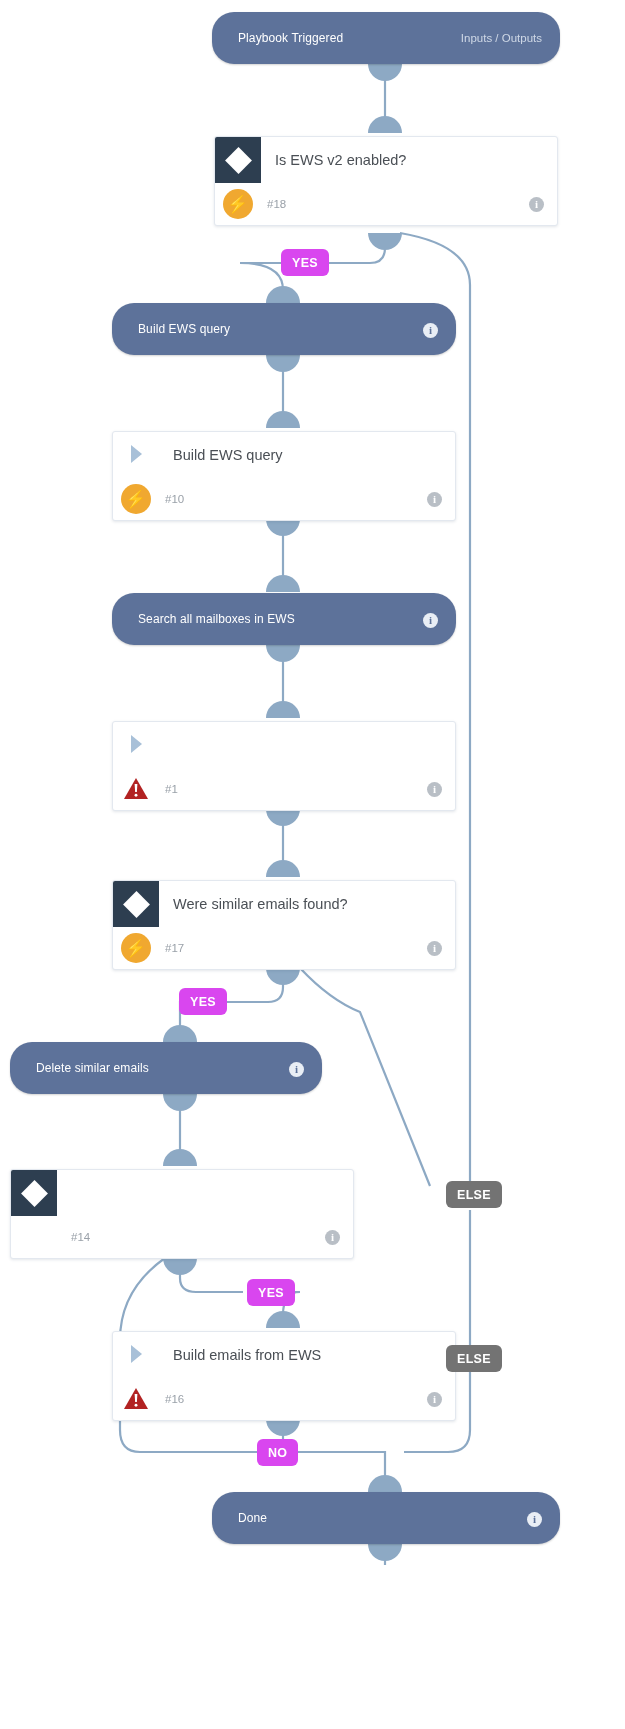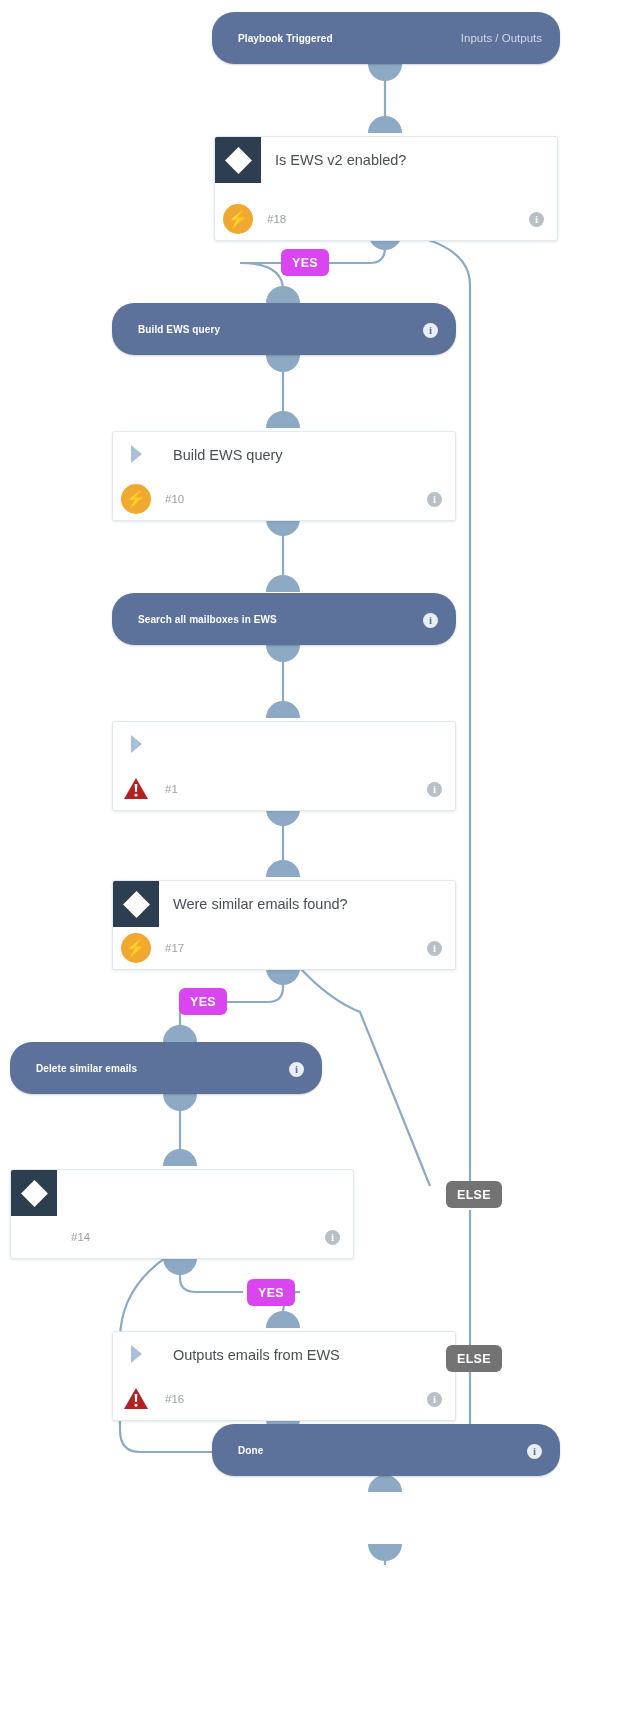--- a/index.html
+++ b/index.html
@@ -24,22 +24,22 @@
     background: #5d729a;
     border-radius: 22px;
     display: flex;
     align-items: center;
     color: #ffffff;
     height: 52px;
     padding: 0 18px 0 26px;
     box-shadow: 0 1px 2px rgba(0,0,0,.18);
   }
   .pill .pill-title {
-    font-size: 10px;
-    font-weight: bold;
+    font-size: 12px;
+    font-weight: normal;
     letter-spacing: .1px;
     white-space: nowrap;
   }
   .pill .pill-right {
     margin-left: auto;
     font-size: 11.5px;
     color: #cfd8e6;
     white-space: nowrap;
     padding-left: 14px;
   }
@@ -252,21 +252,21 @@
   <div class="dome-out" style="left:266px; top:1419px;"></div>
 
   <div class="dome" style="left:368px; top:1475px;"></div>
   <div class="dome-out" style="left:368px; top:1544px;"></div>
 
   <div class="node pill" style="left:212px; top:12px; width:348px;">
     <span class="pill-title">Playbook Triggered</span>
     <span class="pill-right">Inputs / Outputs</span>
   </div>
 
-  <div class="node card" style="left:214px; top:136px; width:344px;gap:15px;">
+  <div class="node card" style="left:214px; top:136px; width:344px;">
     <div class="card-top">
       <div class="icon-block">
         <div class="diamond"></div>
       </div>
       <div class="card-title">Is EWS v2 enabled?</div>
     </div>
     <div class="card-bottom">
       <div class="bolt">
           <span>⚡</span>
         </div>
@@ -363,40 +363,40 @@
     </div>
   </div>
 
   <div class="badge dark" style="left:247px; top:1279px;">YES</div>
 
   <div class="node card" style="left:112px; top:1331px; width:344px;">
     <div class="card-top">
       <div class="chev-block">
         <div class="chev"></div>
       </div>
-      <div class="card-title">Outputs emails from EWS</div>
+      <div class="card-title">Build emails from EWS</div>
     </div>
     <div class="card-bottom">
       <div class="warn">
         <svg width="26" height="24" viewBox="0 0 26 24">
           <path d="M13 1 L25 22 L1 22 Z" fill="#b22222"></path>
           <path d="M11.6 7 h2.8 l-0.5 8 h-1.8 Z" fill="#ffffff"></path>
           <circle cx="13" cy="18.2" r="1.45" fill="#ffffff"></circle>
         </svg>
       </div>
       <div class="card-id">#16</div>
       <div class="info gray">i</div>
     </div>
   </div>
 
   <div class="badge orange" style="left:446px; top:1181px;">ELSE</div>
   <div class="badge orange" style="left:446px; top:1345px;">ELSE</div>
 
   <div class="badge dark" style="left:257px; top:1439px;">NO</div>
 
-  <div class="node pill" style="left:212px; top:1424px; width:348px;gap:48px;">
+  <div class="node pill" style="left:212px; top:1492px; width:348px;gap:48px;">
     <span class="pill-title">Done</span>
     <span style="margin-left:auto">
       <span class="info light">i</span>
     </span>
   </div>
 
 </div>
 
 </body></html>

